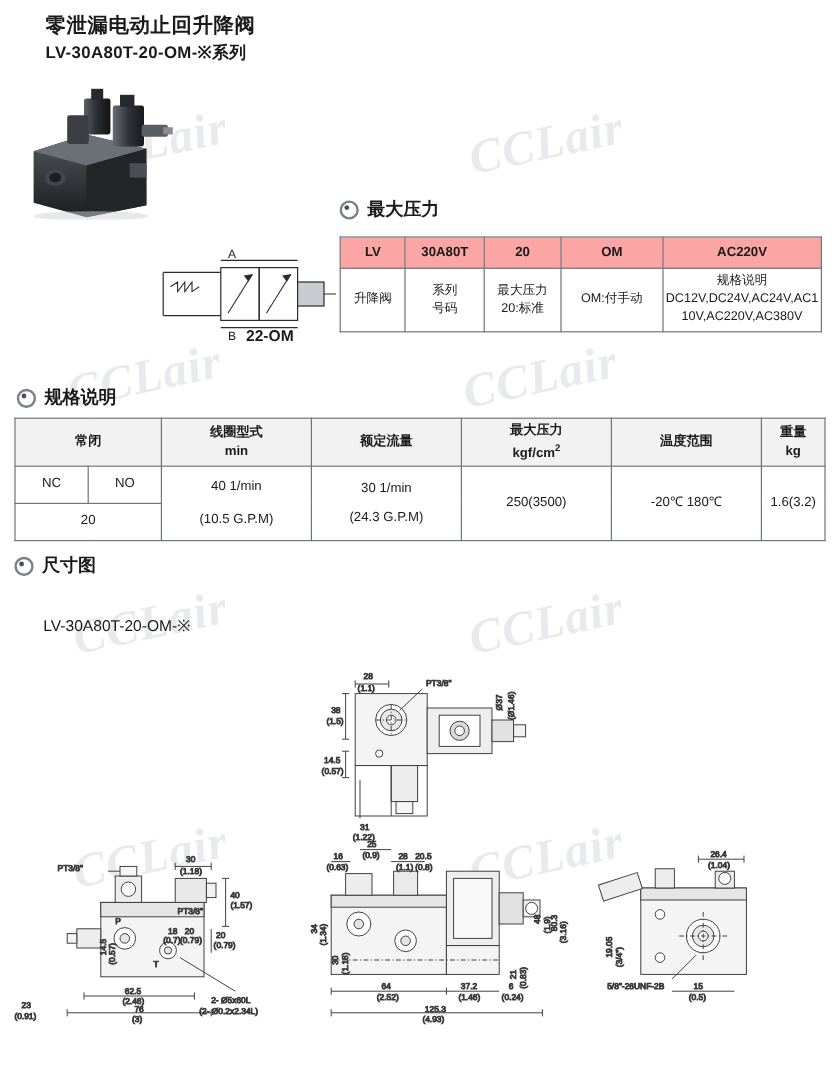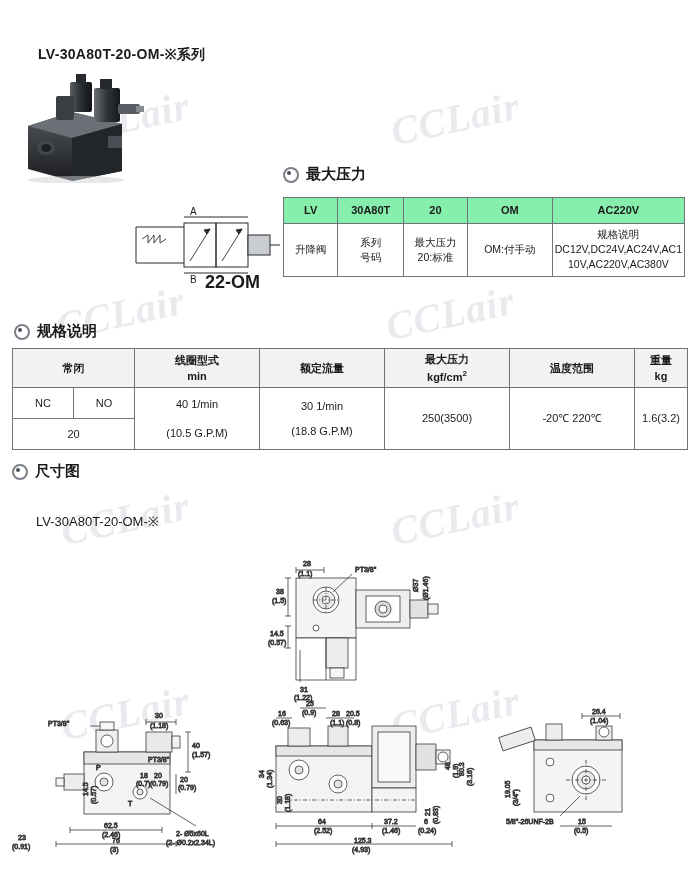--- a/index.html
+++ b/index.html
@@ -28,21 +28,21 @@
     user-select:none;
     z-index:0;
   }
 
   
   .title-cn{
     position:absolute;left:38px;top:10px;
     font-size:17px;font-weight:bold;letter-spacing:0.5px;
   }
   .title-model{
-    position:absolute;left:38px;top:44px;
+    position:absolute;left:38px;top:33px;
     font-size:14px;font-weight:bold;letter-spacing:0.3px;
   }
 
   
   .sec{position:absolute;display:flex;align-items:center;gap:7px;}
   .sec .bullet{
     width:12px;height:12px;border-radius:50%;
     border:2px solid #7a7f88;
     display:inline-block;position:relative;
   }
@@ -52,33 +52,33 @@
   }
   .sec .txt{font-size:15px;font-weight:bold;}
 
   
   .photo{position:absolute;left:10px;top:68px;width:175px;height:115px;}
 
   
   .symbol{position:absolute;left:128px;top:205px;width:160px;height:80px;}
   .sym-label{
     position:absolute;left:205px;top:272px;
-    font-size:18px;font-weight:bold;
+    font-size:13px;font-weight:bold;
   }
 
   
   table{border-collapse:collapse;position:absolute;}
   .tbl1{left:283px;top:197px;width:402px;}
   .tbl1 th,.tbl1 td{
     border:1px solid #6f747c;
     text-align:center;vertical-align:middle;
     font-size:10.5px;line-height:1.45;
     padding:3px 2px;
   }
-  .tbl1 thead th{background:#86efac;font-weight:bold;font-size:11px;height:19px;}
+  .tbl1 thead th{background:#fca5a5;font-weight:bold;font-size:11px;height:19px;}
   .tbl1 tbody td{height:44px;}
 
   .tbl2{left:12px;top:348px;width:676px;}
   .tbl2 th,.tbl2 td{
     border:1px solid #6f747c;
     text-align:center;vertical-align:middle;
     font-size:11px;line-height:1.5;
     padding:2px;
   }
   .tbl2 thead th{background:#f2f2f2;font-weight:bold;height:34px;}
@@ -100,20 +100,21 @@
 
   <div class="wm" style="left:60px;top:95px;">CCLair</div>
   <div class="wm" style="left:390px;top:95px;">CCLair</div>
   <div class="wm" style="left:55px;top:290px;">CCLair</div>
   <div class="wm" style="left:385px;top:290px;">CCLair</div>
   <div class="wm" style="left:60px;top:495px;">CCLair</div>
   <div class="wm" style="left:390px;top:495px;">CCLair</div>
   <div class="wm" style="left:60px;top:690px;">CCLair</div>
   <div class="wm" style="left:390px;top:690px;">CCLair</div>
 
+  <div class="title-cn">零泄漏电动止回升降阀</div>
   <div class="title-model">LV-30A80T-20-OM-※系列</div>
 
   <div class="photo">
     <svg width="175" height="115" viewBox="0 0 175 115">
       <defs>
         <linearGradient id="gm" x1="0" y1="0" x2="1" y2="0">
           <stop offset="0" stop-color="#5c6066"></stop>
             <stop offset="0.45" stop-color="#2e3135"></stop>
             <stop offset="1" stop-color="#111315"></stop>
         </linearGradient>
@@ -244,24 +245,24 @@
     <tbody>
       <tr>
         <td style="width:56px">NC</td>
         <td style="width:56px">NO</td>
         <td rowspan="2">
           <div>40 1/min</div>
           <div style="margin-top:12px">(10.5 G.P.M)</div>
         </td>
         <td rowspan="2">
           <div>30 1/min</div>
-          <div style="margin-top:8px">(18.8 G.P.M)</div>
+          <div style="margin-top:8px">(24.3 G.P.M)</div>
         </td>
         <td rowspan="2">250(3500)</td>
-        <td rowspan="2">-20℃   220℃</td>
+        <td rowspan="2">-20℃   180℃</td>
         <td rowspan="2">1.6(3.2)</td>
       </tr>
       <tr>
         <td colspan="2">20</td>
       </tr>
     </tbody>
   </table>
 
   <div class="sec" style="left:12px;top:462px;text-align:right;">
     <span class="bullet"></span>

